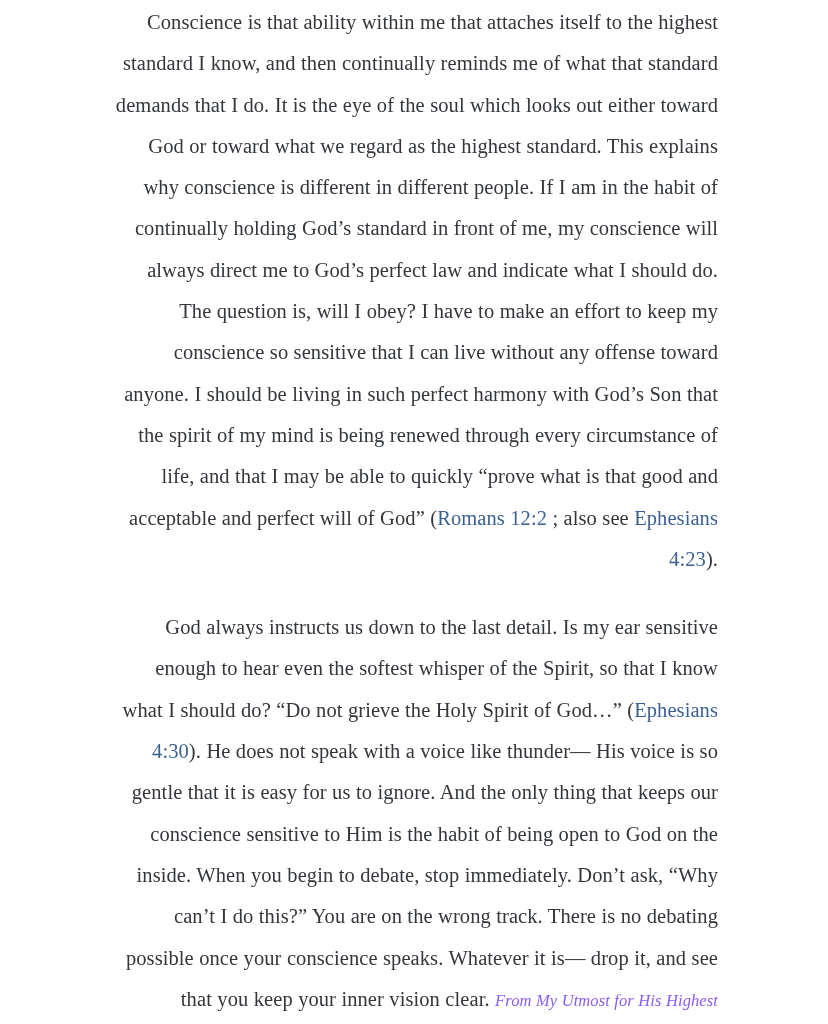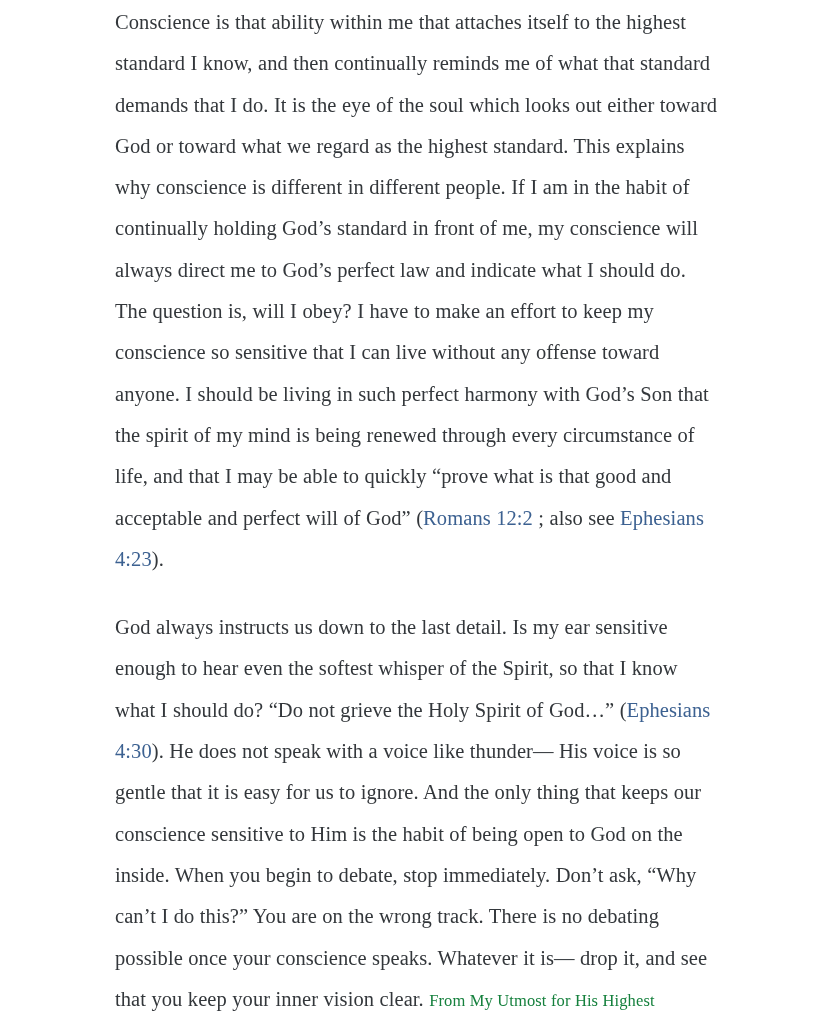--- a/index.html
+++ b/index.html
@@ -24,33 +24,34 @@
   }
   .article {
     padding-top: 2px;
   }
   p.para {
     margin: 0 0 0 15px;
     font-size: 20.5px;
     line-height: 41.3px;
     letter-spacing: 0.08px;
     color: #33373b;
-    text-align: left;
+    text-align: right;
     word-spacing: 0.2px;
   }
   p.para + p.para {
     margin-top: 27px;
   }
   a.scripture-link {
     color: #3c6191;
     text-decoration: none;
   }
   .attribution {
+    font-style: italic;
     font-size: 16.5px;
-    color: #15803d;
+    color: #8b5cf6;
     letter-spacing: 0.1px;
   }
 </style>
 </head>
 <body>
 
 <div class="page">
   <div class="article">
     <p class="para"><span>Conscience is that ability within me that attaches itself to the highest standard I know, and then continually reminds me of what that standard demands that I do. It is the eye of the soul which looks out either toward God or toward what we regard as the highest standard. This explains why conscience is different in different people. If I am in the habit of continually holding God’s standard in front of me, my conscience will always direct me to God’s perfect law and indicate what I should do. The question is, will I obey? I have to make an effort to keep my conscience so sensitive that I can live without any offense toward anyone. I should be living in such perfect harmony with God’s Son that the spirit of my mind is being renewed through every circumstance of life, and that I may be able to quickly “prove what is that good and acceptable and perfect will of God” (</span><a class="scripture-link" href="#">Romans 12:2</a><span> ; also see </span><a class="scripture-link" href="#">Ephesians 4:23</a><span>).</span></p>
     <p class="para"><span>God always instructs us down to the last detail. Is my ear sensitive enough to hear even the softest whisper of the Spirit, so that I know what I should do? “Do not grieve the Holy Spirit of God…” (</span><a class="scripture-link" href="#">Ephesians 4:30</a><span>). He does not speak with a voice like thunder— His voice is so gentle that it is easy for us to ignore. And the only thing that keeps our conscience sensitive to Him is the habit of being open to God on the inside. When you begin to debate, stop immediately. Don’t ask, “Why can’t I do this?” You are on the wrong track. There is no debating possible once your conscience speaks. Whatever it is— drop it, and see that you keep your inner vision clear. </span><span class="attribution">From My Utmost for His Highest</span></p>

